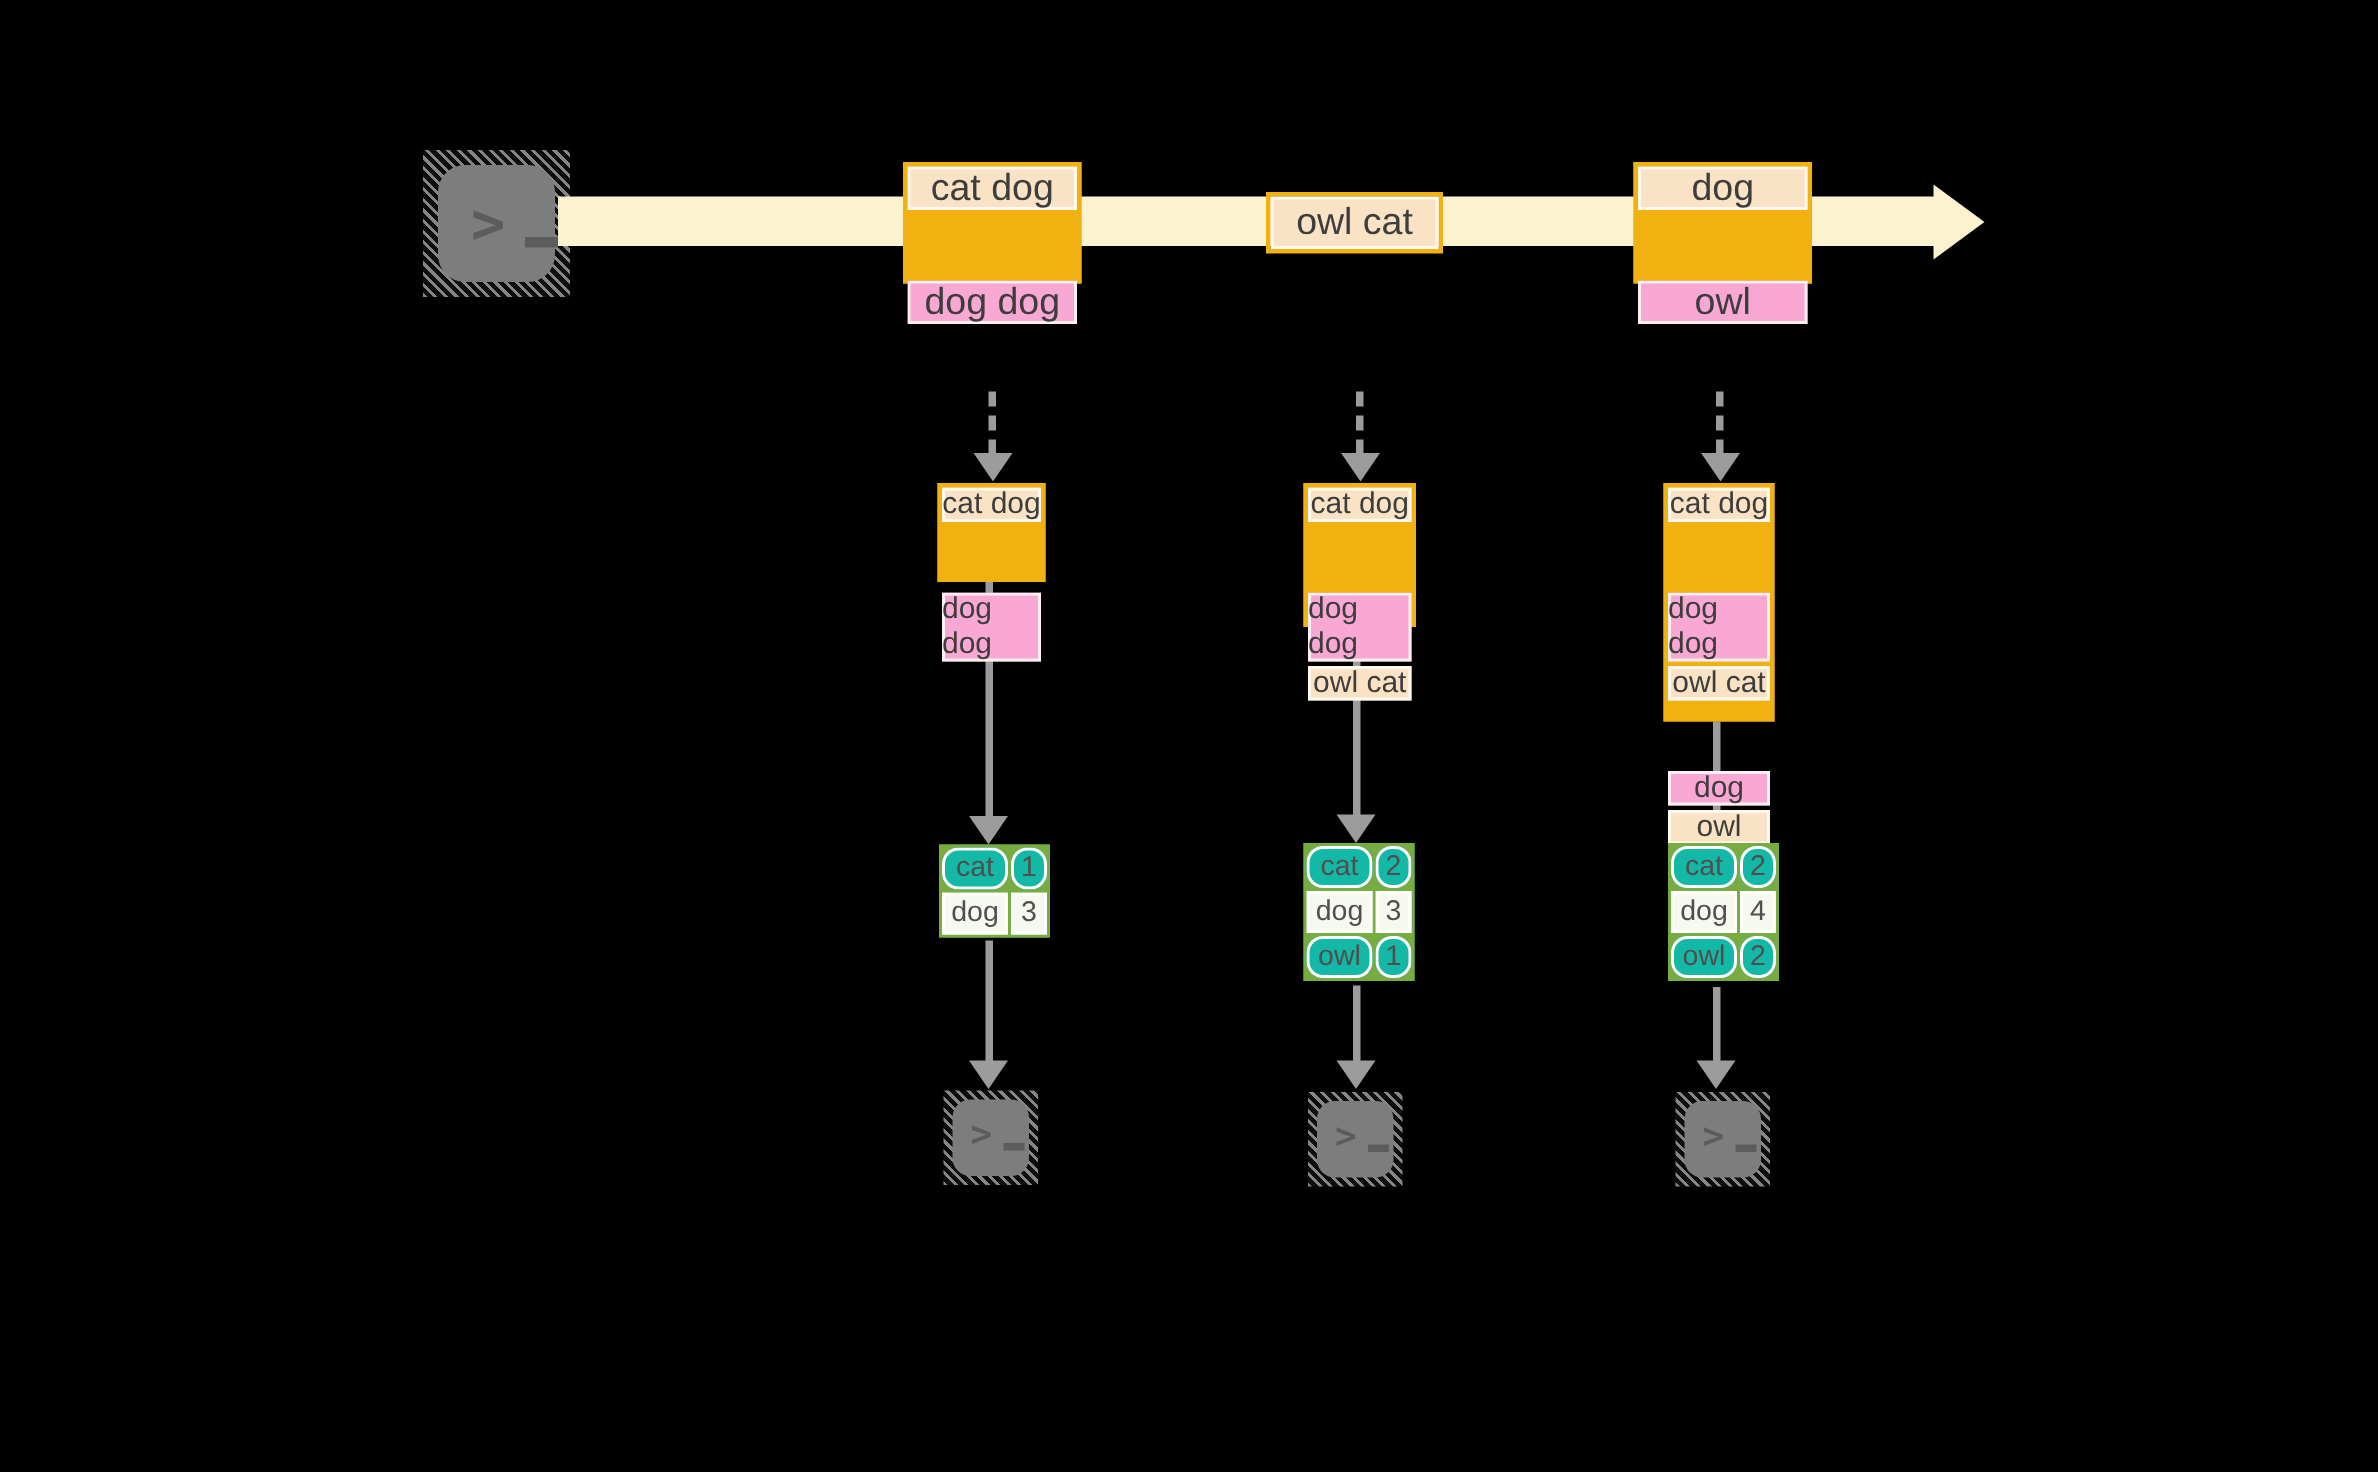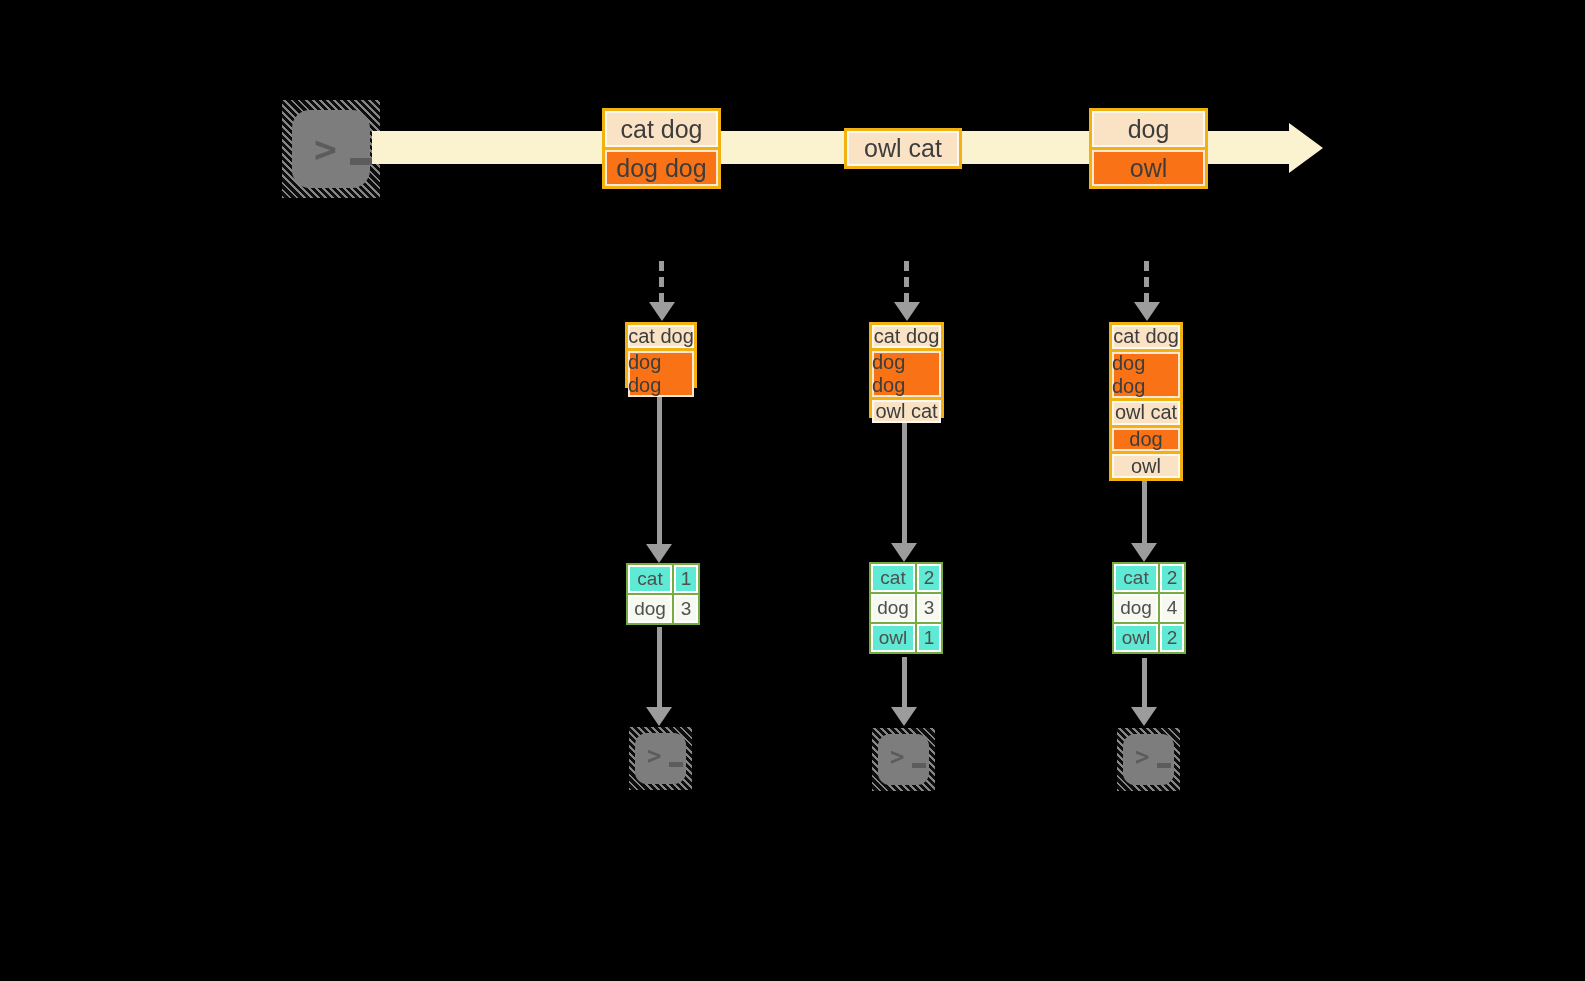--- a/index.html
+++ b/index.html
@@ -25,40 +25,40 @@
   .shaft{position:absolute;left:372px;top:131px;width:918px;height:33px;background:#FBF2CF;z-index:1;}
   .shaft-head{position:absolute;left:1289px;top:123px;width:0;height:0;z-index:1;
     border-top:25px solid transparent;border-bottom:25px solid transparent;border-left:34px solid #FBF2CF;}
 
   
   .obox{position:absolute;box-sizing:border-box;border:3px solid #F1B211;background:#F1B211;
     display:flex;flex-direction:column;gap:3px;z-index:3;}
   .ocell{flex:1;display:flex;align-items:center;justify-content:center;color:#3d3d3d;
     box-shadow:inset 0 0 0 2px rgba(255,252,244,.85);}
   .ocell.a{background:#FAE3C5;}
-  .ocell.b{background:#f97316;}
+  .ocell.b{background:#f9a8d4;margin-top:44px;}
   .obox.evt .ocell{font-size:25px;}
   .obox.stack .ocell{font-size:20px;}
 
   
   .dline{position:absolute;width:0;border-left:5px dashed #9c9c9c;z-index:2;}
   .vline{position:absolute;width:5px;background:#9c9c9c;z-index:2;}
   .tri-down{position:absolute;width:0;height:0;z-index:2;
     border-left:13px solid transparent;border-right:13px solid transparent;border-top:19px solid #9c9c9c;}
 
   
   .qlabel{position:absolute;left:695px;top:462px;width:428px;height:45px;background:#fff;z-index:1;
     display:flex;align-items:center;justify-content:center;color:#1e1e1e;font-size:34px;}
 
   
   .gtable{position:absolute;box-sizing:border-box;border:2px solid #76AC41;background:#76AC41;
     display:grid;grid-template-columns:44px 24px;gap:2px;z-index:3;}
   .gcell{height:28px;display:flex;align-items:center;justify-content:center;color:#4f4f4f;
     font-size:19px;box-shadow:inset 0 0 0 2px #fff;}
-  .gcell.a{background:#5eead4;}
+  .gcell.a{background:#14b8a6;border-radius:11px;}
   .gcell.b{background:#F5F9F0;}
 </style>
 </head>
 <body>
 
 <div class="canvas">
 
   <div class="term big" style="left:282px;top:100px;width:98px;height:98px">
     <div class="hatch"></div>
     <div class="inner">

